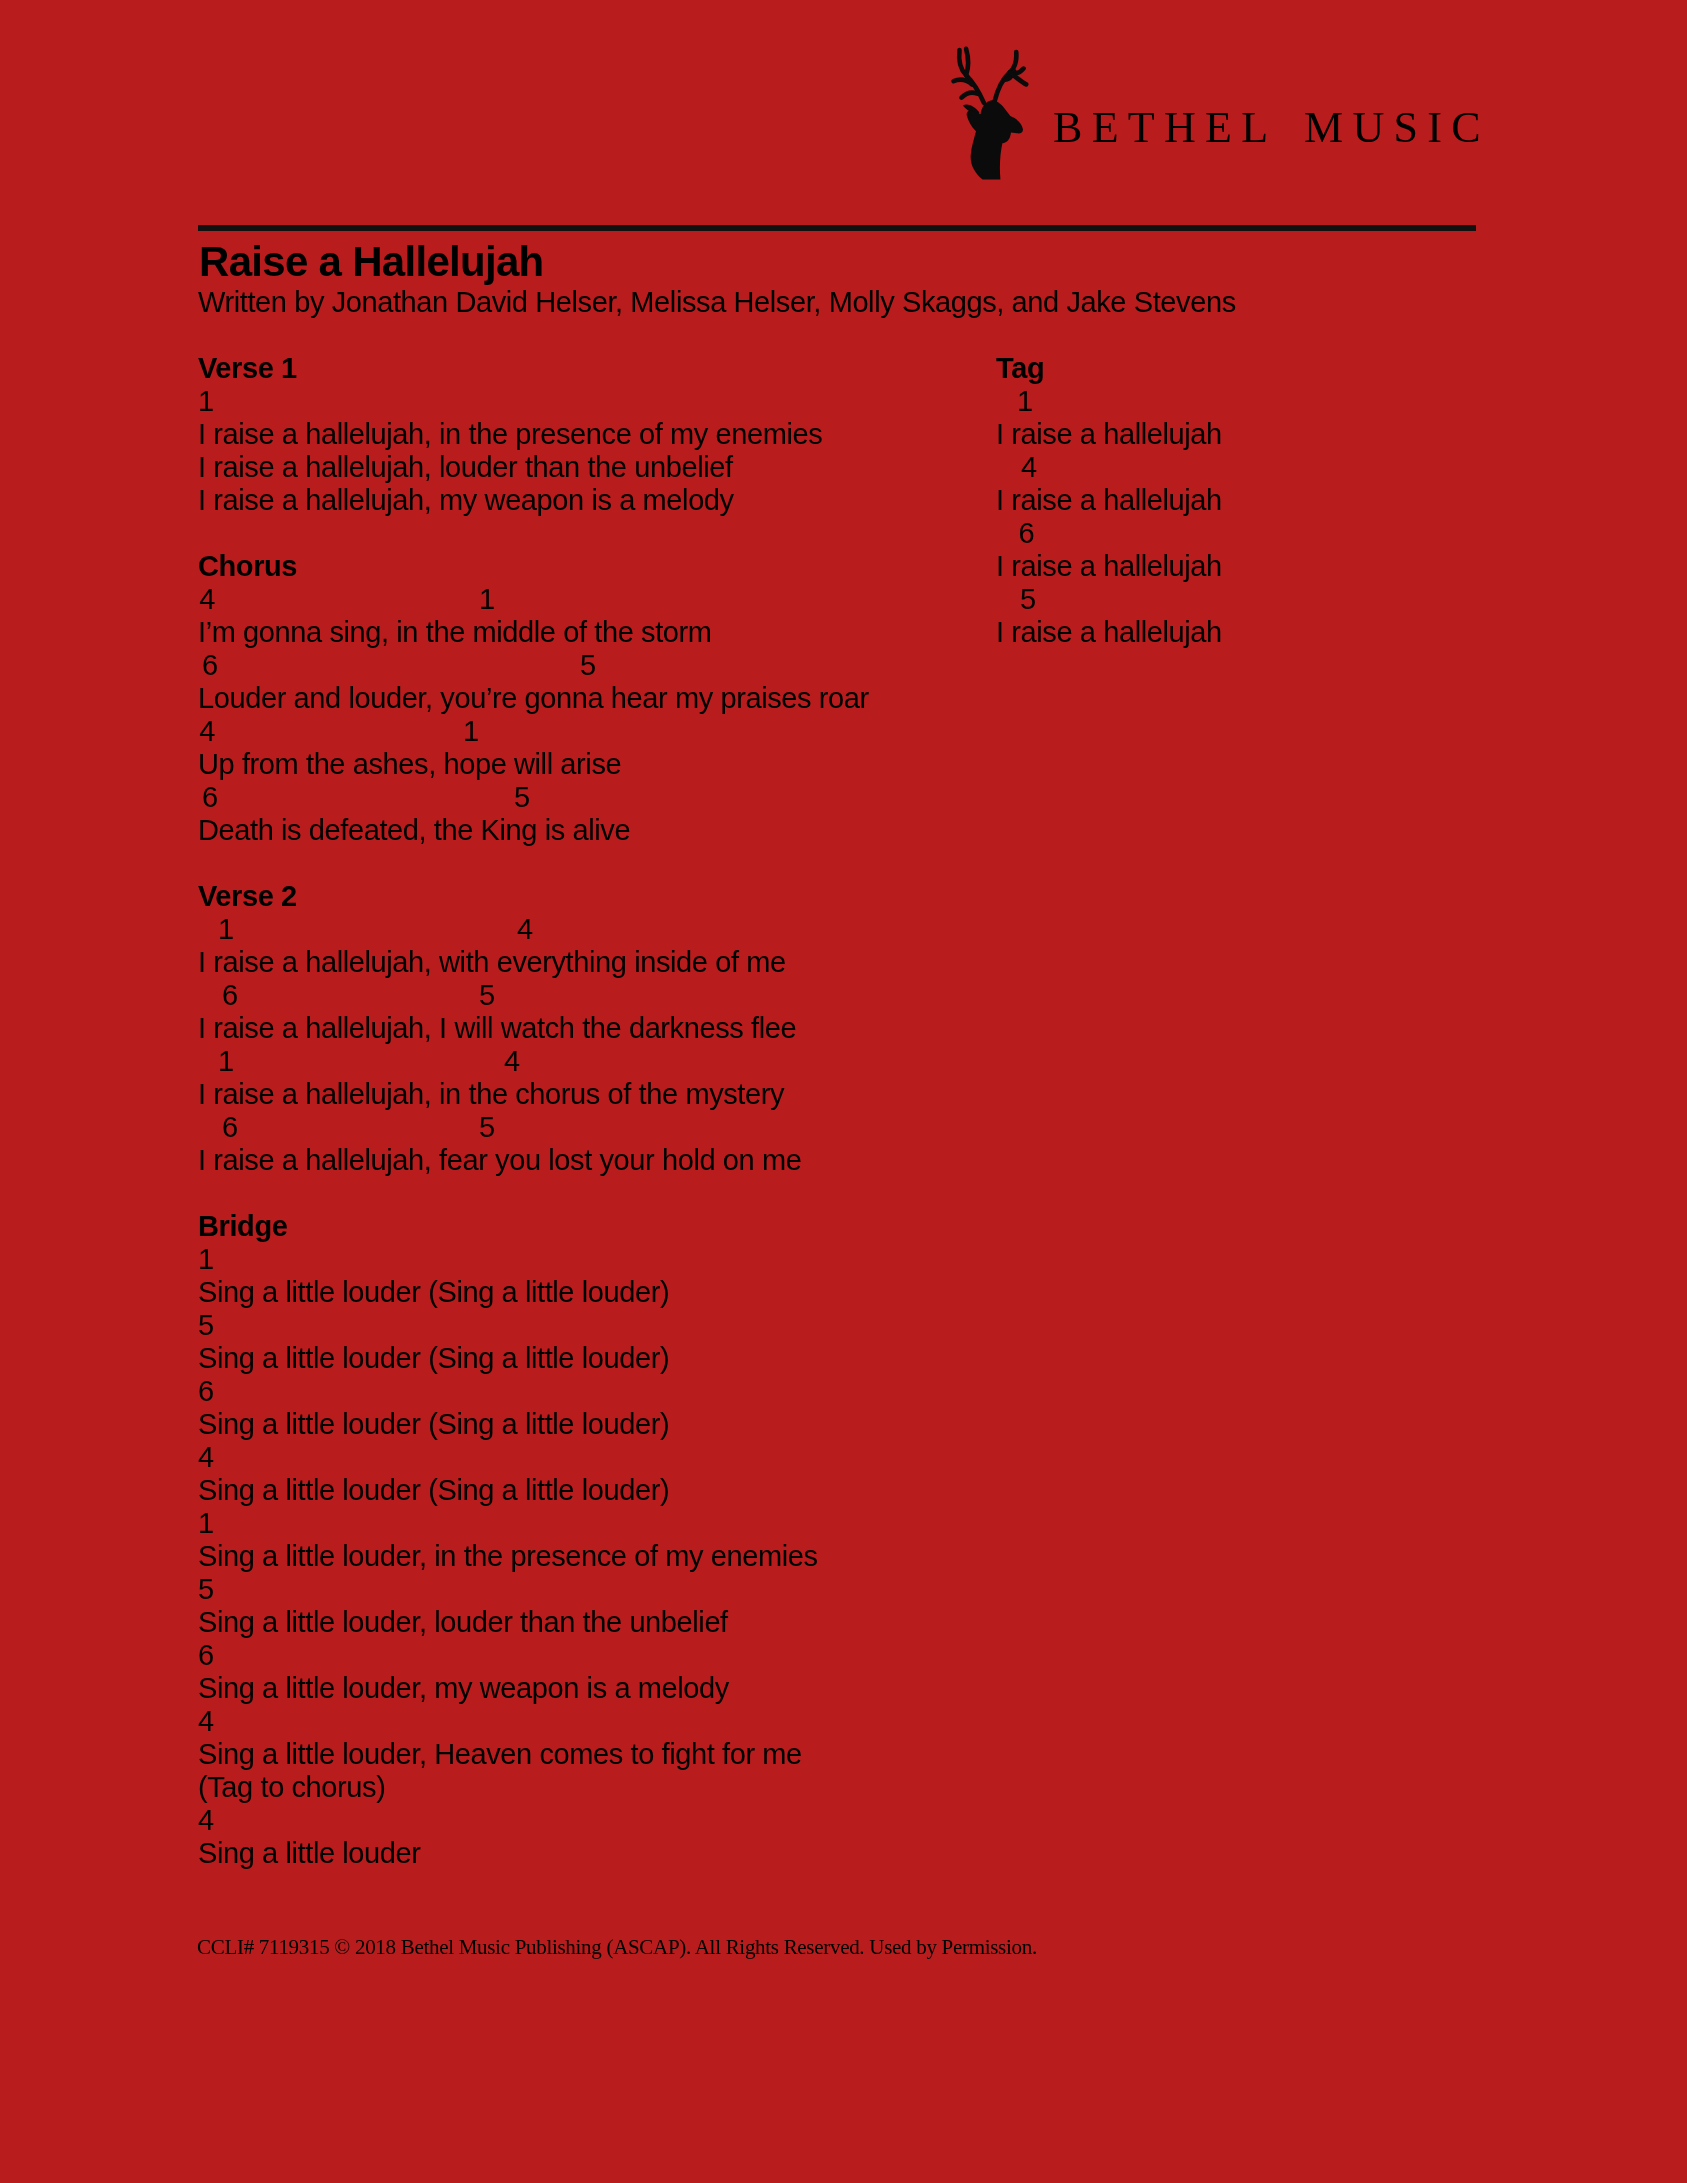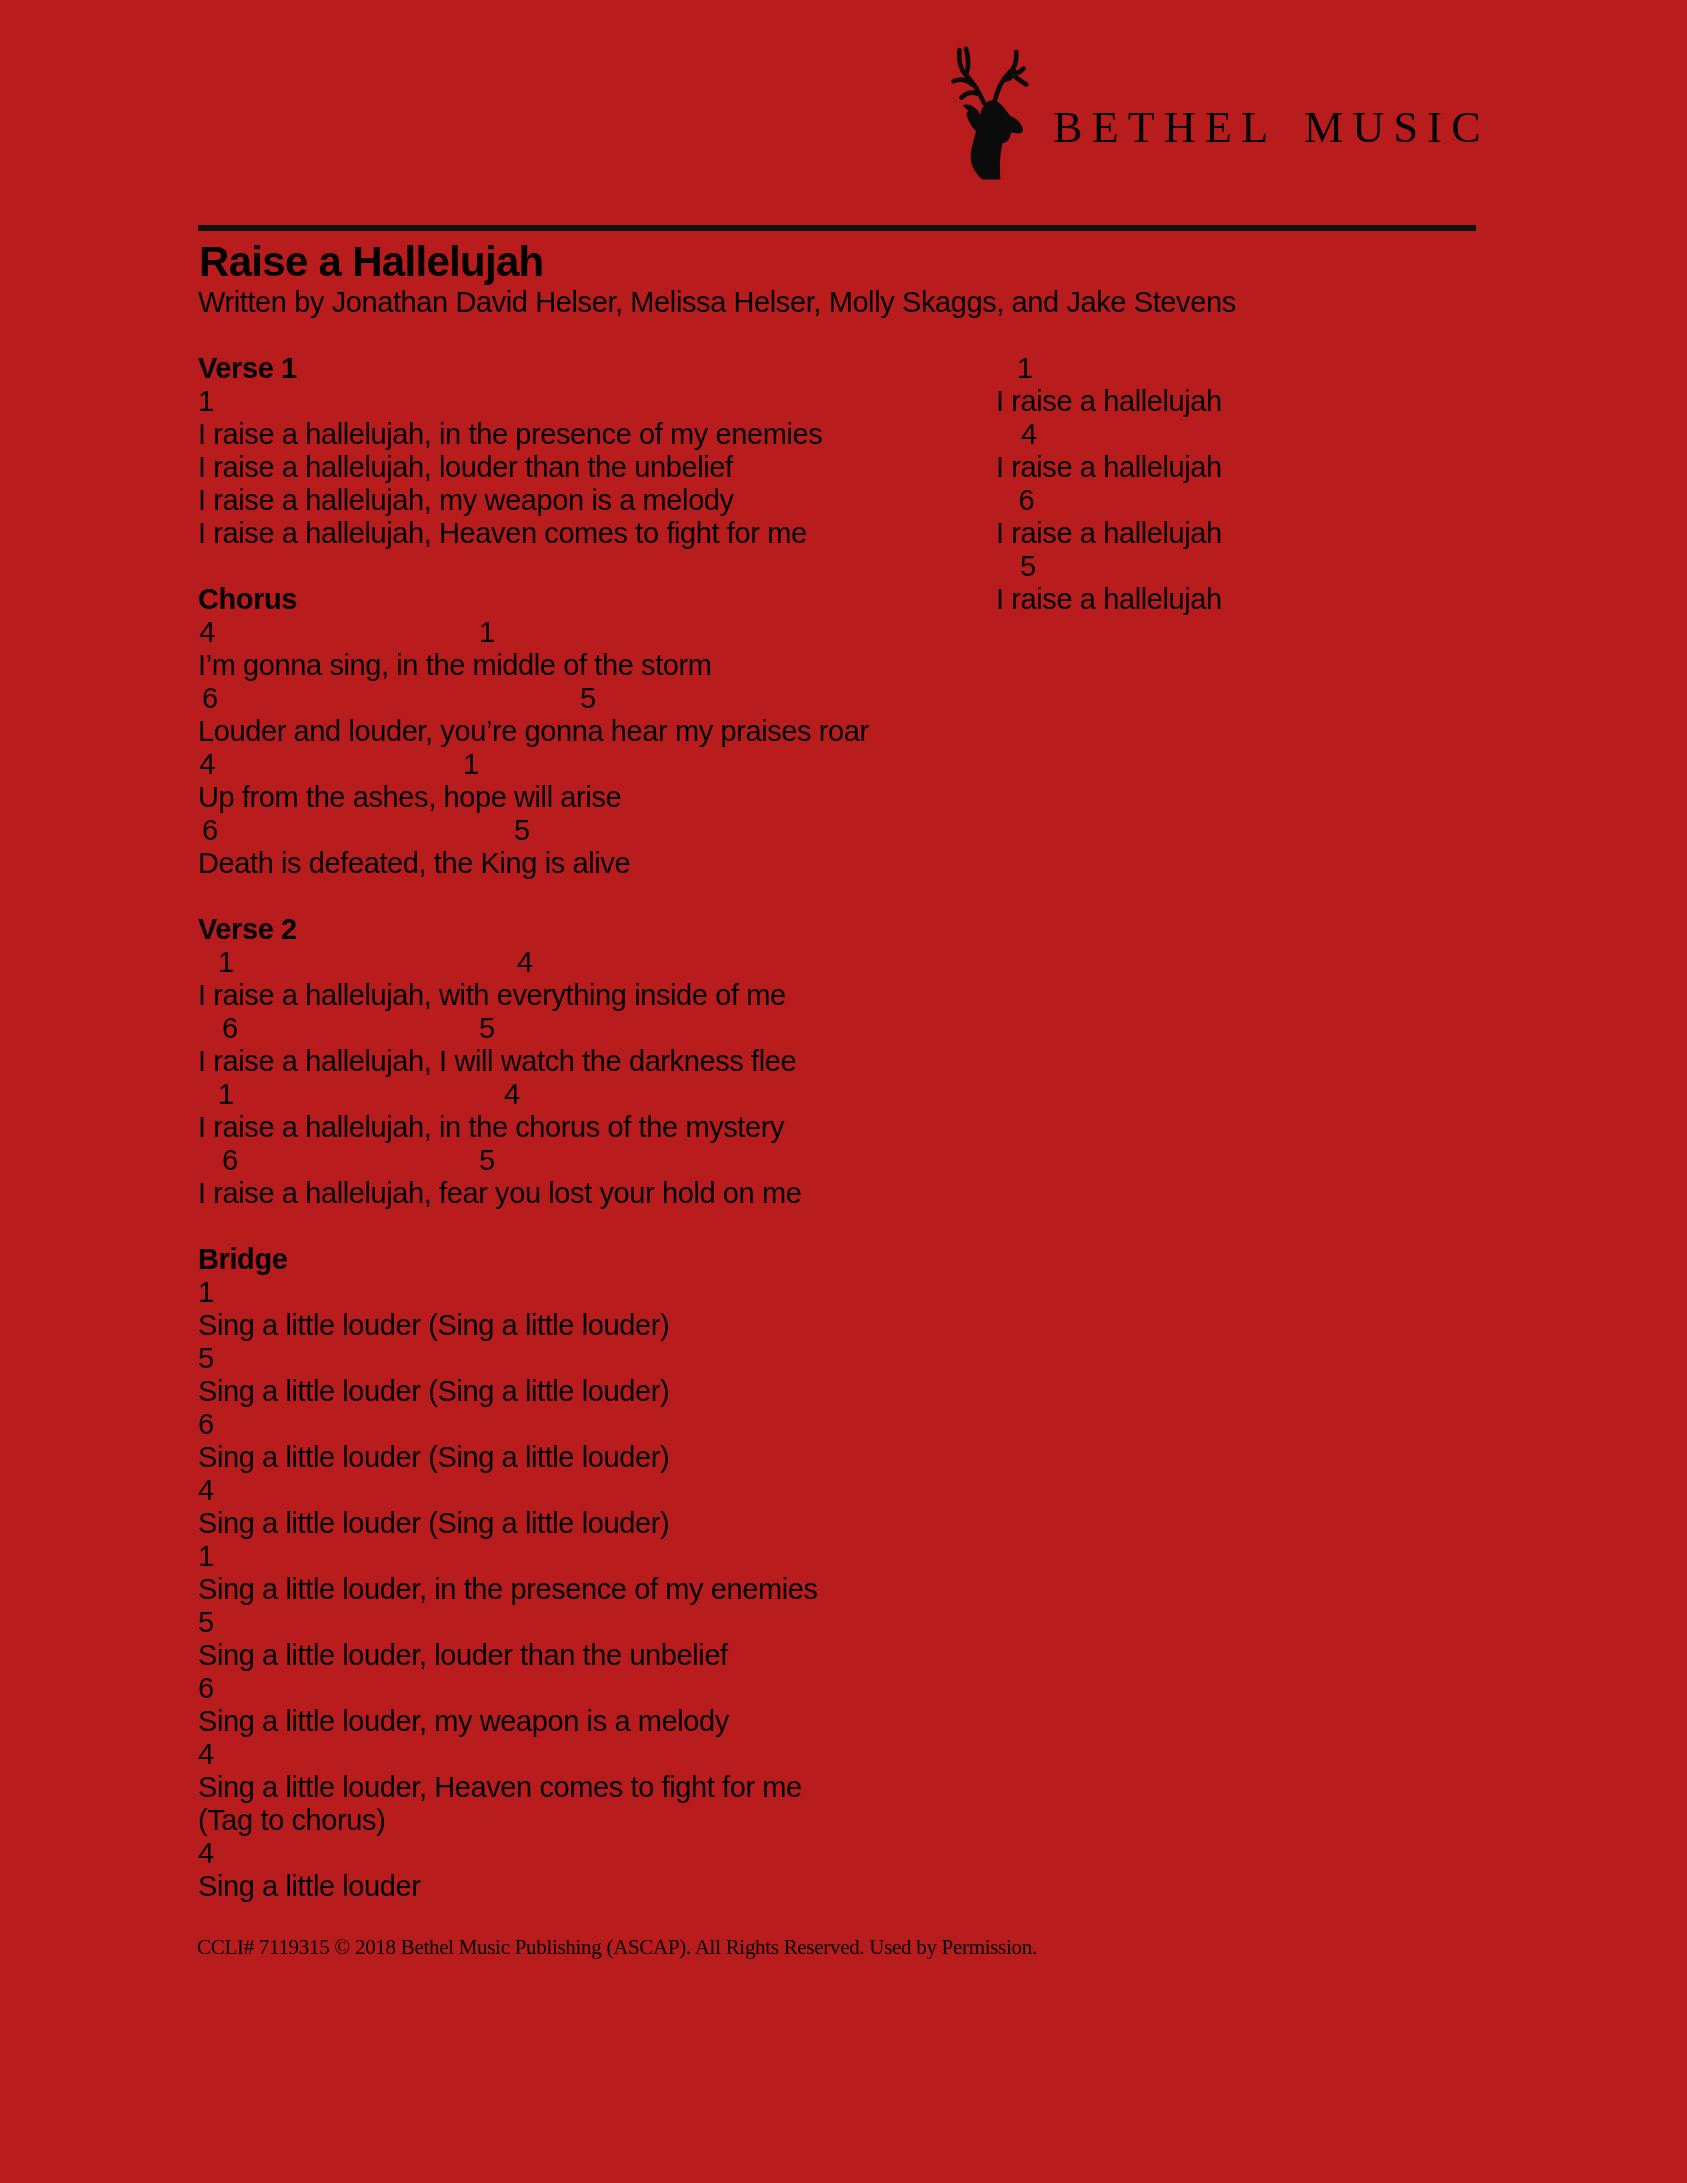--- a/index.html
+++ b/index.html
@@ -56,21 +56,20 @@
   <div class="title">Raise a Hallelujah</div>
   <div class="byline">Written by Jonathan David Helser, Melissa Helser, Molly Skaggs, and Jake Stevens</div>
 
   <div id="left-col" class="col col-left">
       <div class="section">
         <div class="heading">Verse 1</div>
         <div class="line"><span class="chord" style="left: 0px;">1</span></div>
         <div class="line">I raise a hallelujah, in the presence of my enemies</div>
         <div class="line">I raise a hallelujah, louder than the unbelief</div>
         <div class="line">I raise a hallelujah, my weapon is a melody</div>
-        <div class="line">I raise a hallelujah, Heaven comes to fight for me</div>
       </div>
       <div class="section">
         <div class="heading">Chorus</div>
         <div class="line"><span class="chord" style="left: 1.3px;">4</span><span class="chord" style="left: 281px;">1</span></div>
         <div class="line">I’m gonna sing, in the middle of the storm</div>
         <div class="line"><span class="chord" style="left: 4px;">6</span><span class="chord" style="left: 382px;">5</span></div>
         <div class="line">Louder and louder, you’re gonna hear my praises roar</div>
         <div class="line"><span class="chord" style="left: 1.3px;">4</span><span class="chord" style="left: 265px;">1</span></div>
         <div class="line">Up from the ashes, hope will arise</div>
         <div class="line"><span class="chord" style="left: 4px;">6</span><span class="chord" style="left: 316px;">5</span></div>
@@ -105,20 +104,21 @@
         <div class="line">Sing a little louder, my weapon is a melody</div>
         <div class="line"><span class="chord" style="left: 0px;">4</span></div>
         <div class="line">Sing a little louder, Heaven comes to fight for me</div>
         <div class="line">(Tag to chorus)</div>
         <div class="line"><span class="chord" style="left: 0px;">4</span></div>
         <div class="line">Sing a little louder</div>
       </div>
     </div>
   <div id="right-col" class="col col-right">
       <div class="section">
+        <div class="heading">Tag</div>
         <div class="line"><span class="chord" style="left: 21px;">1</span></div>
         <div class="line">I raise a hallelujah</div>
         <div class="line"><span class="chord" style="left: 25px;">4</span></div>
         <div class="line">I raise a hallelujah</div>
         <div class="line"><span class="chord" style="left: 22.5px;">6</span></div>
         <div class="line">I raise a hallelujah</div>
         <div class="line"><span class="chord" style="left: 24px;">5</span></div>
         <div class="line">I raise a hallelujah</div>
       </div>
     </div>

